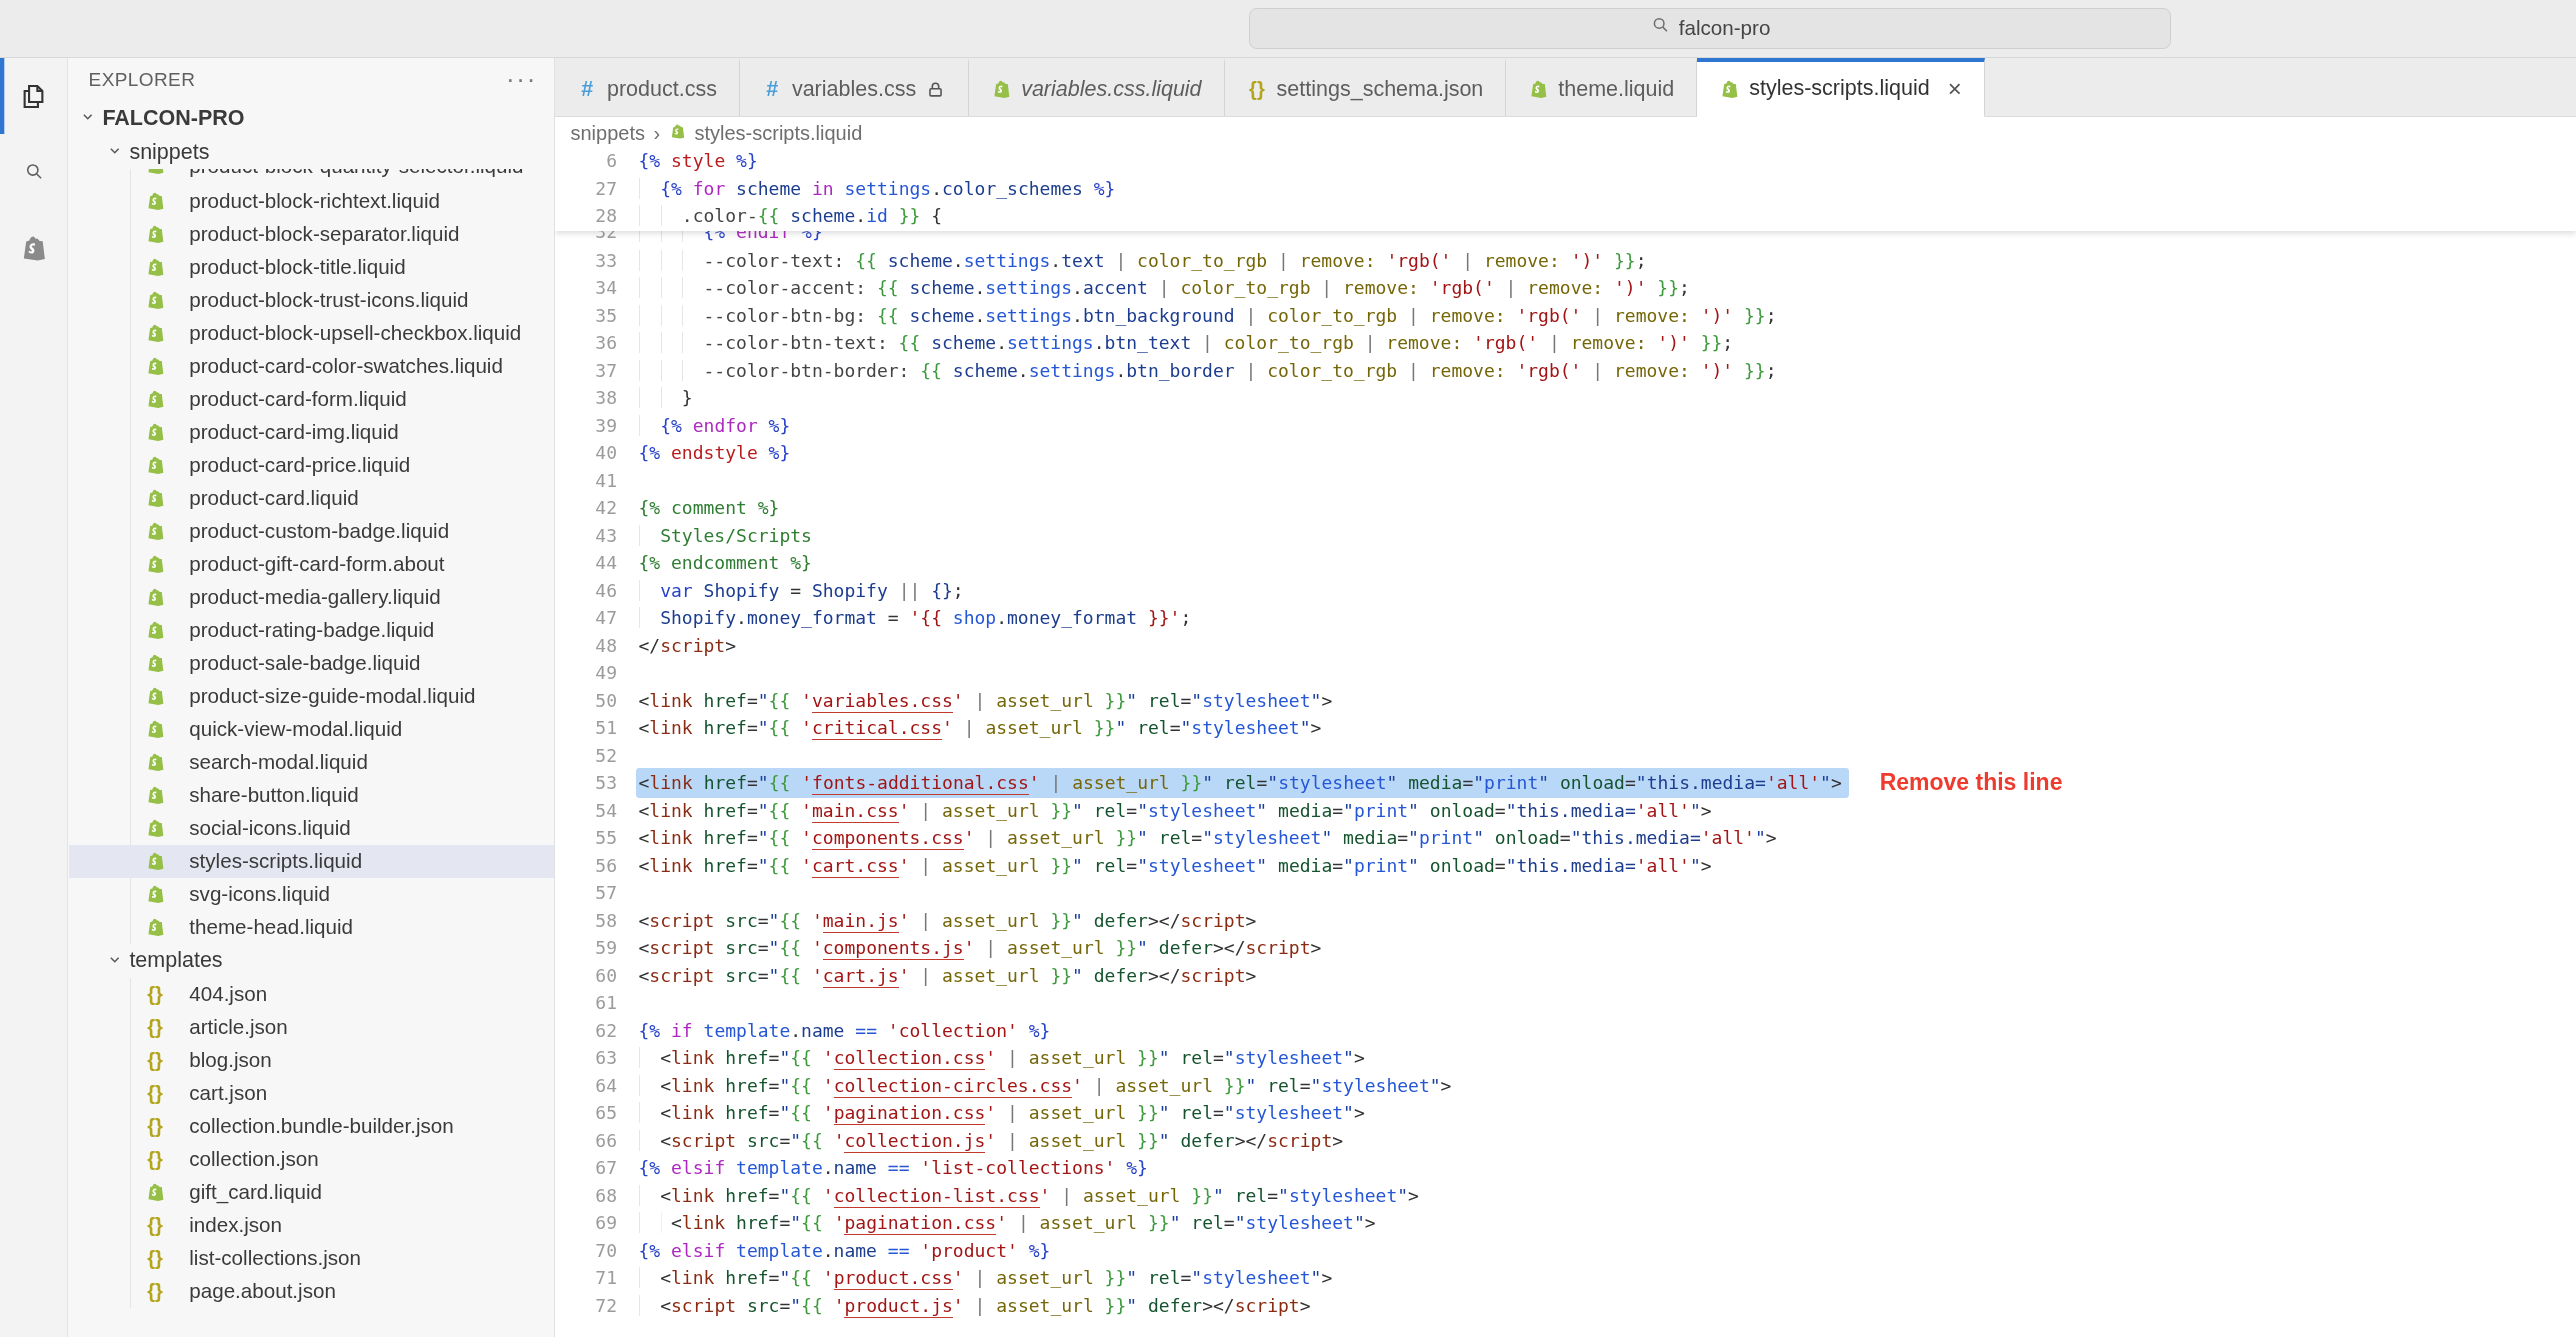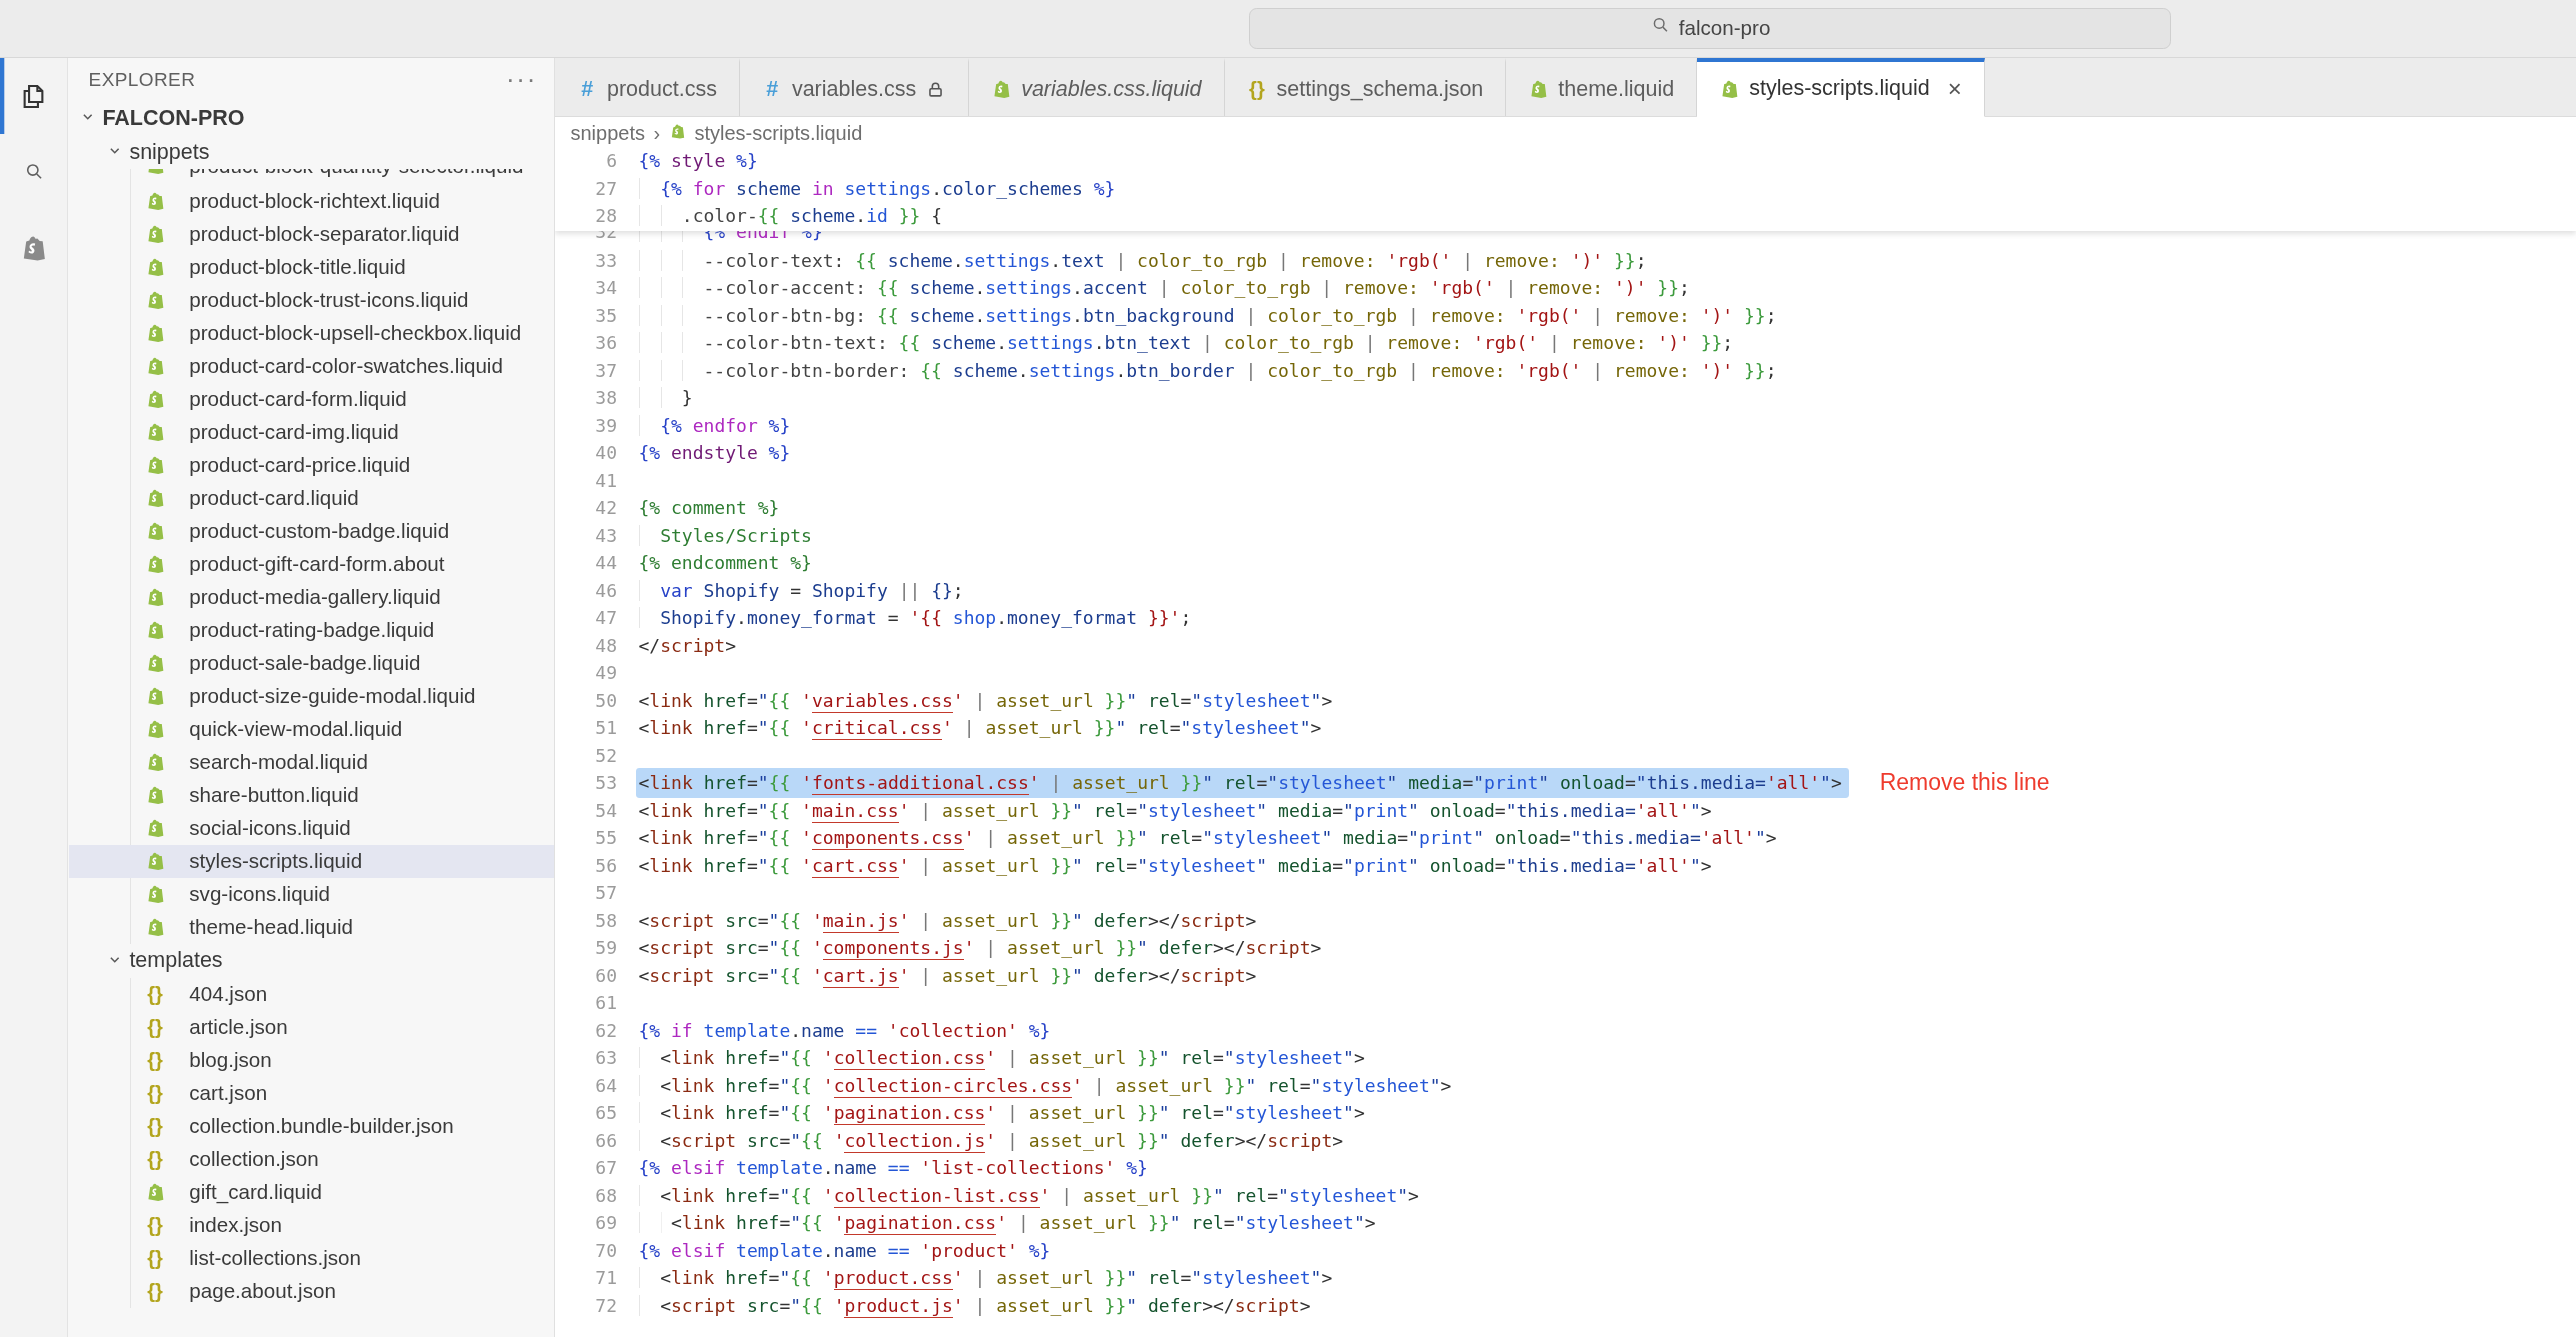--- a/index.html
+++ b/index.html
@@ -49,27 +49,27 @@
   
   .editor{position:absolute;left:0;top:89px;right:0;bottom:0;background:#fff;overflow:hidden;}
   .cl{display:flex;align-items:center;height:27.5px;white-space:pre;}
   .ln{flex:none;width:62px;text-align:right;color:#9b9b9b;font:18px/27.5px "DejaVu Sans Mono",monospace;}
   .ct{margin-left:21.5px;white-space:pre;font:18px/27.5px "DejaVu Sans Mono",monospace;color:#333;}
   .ct.sel{background:#b9d8f8;border-radius:3.4px;padding:0.9px 6.9px 1.7px 2.6px;margin-left:19px;}
   .sticky{position:relative;z-index:2;background:#fff;box-shadow:0 2.6px 5.2px rgba(90,90,90,.18);
           padding-bottom:1.7px;}
   .partial{height:15.5px;overflow:hidden;}
   .partial .cl{margin-top:-13px;}
-  .annot{font-family:"Liberation Sans",sans-serif;font-size:23px;font-weight:normal;
+  .annot{font-family:"Liberation Sans",sans-serif;font-size:23px;font-weight:bold;
          color:#ee3b2d;margin-left:31px;}
   
   .pl{color:#333}
   .tb{color:#2742c8}
   .kw{color:#ad28c0}
-  .kr{color:#701a75}
+  .kr{color:#b91c1c}
   .cm{color:#2e7d32}
   .gg{color:#3c9a3c}
   .nv{color:#1c3d8f}
   .bl{color:#2456d6}
   .pr{color:#444}
   .pi{color:#777}
   .fl{color:#756608}
   .st{color:#a31515}
   .us{color:#a31515;border-bottom:1.7px solid #c3392b;padding-bottom:0.9px;}
   .tg{color:#8a2a12}

